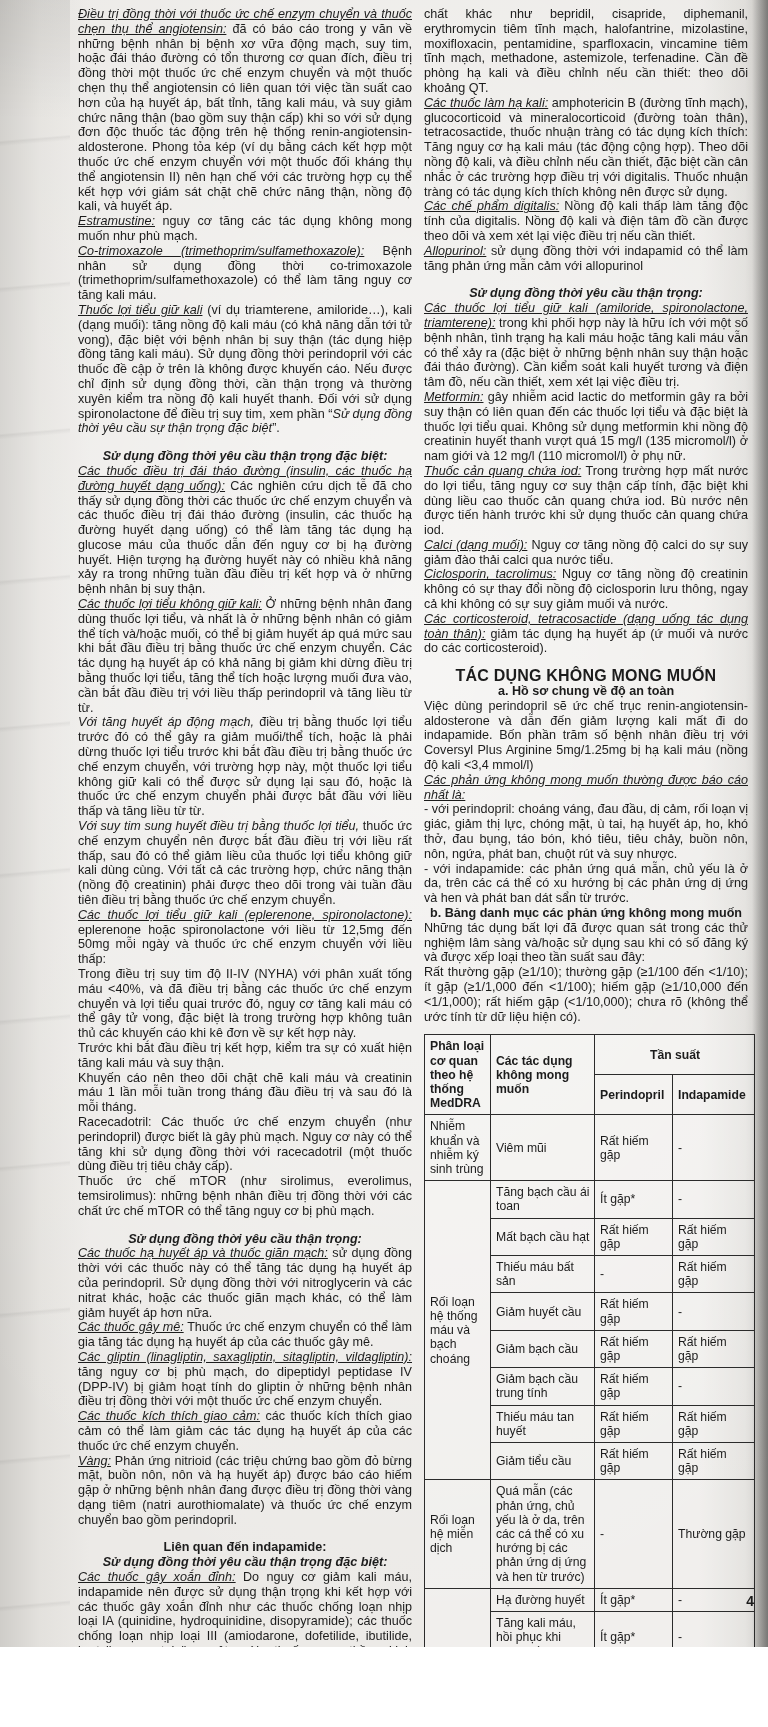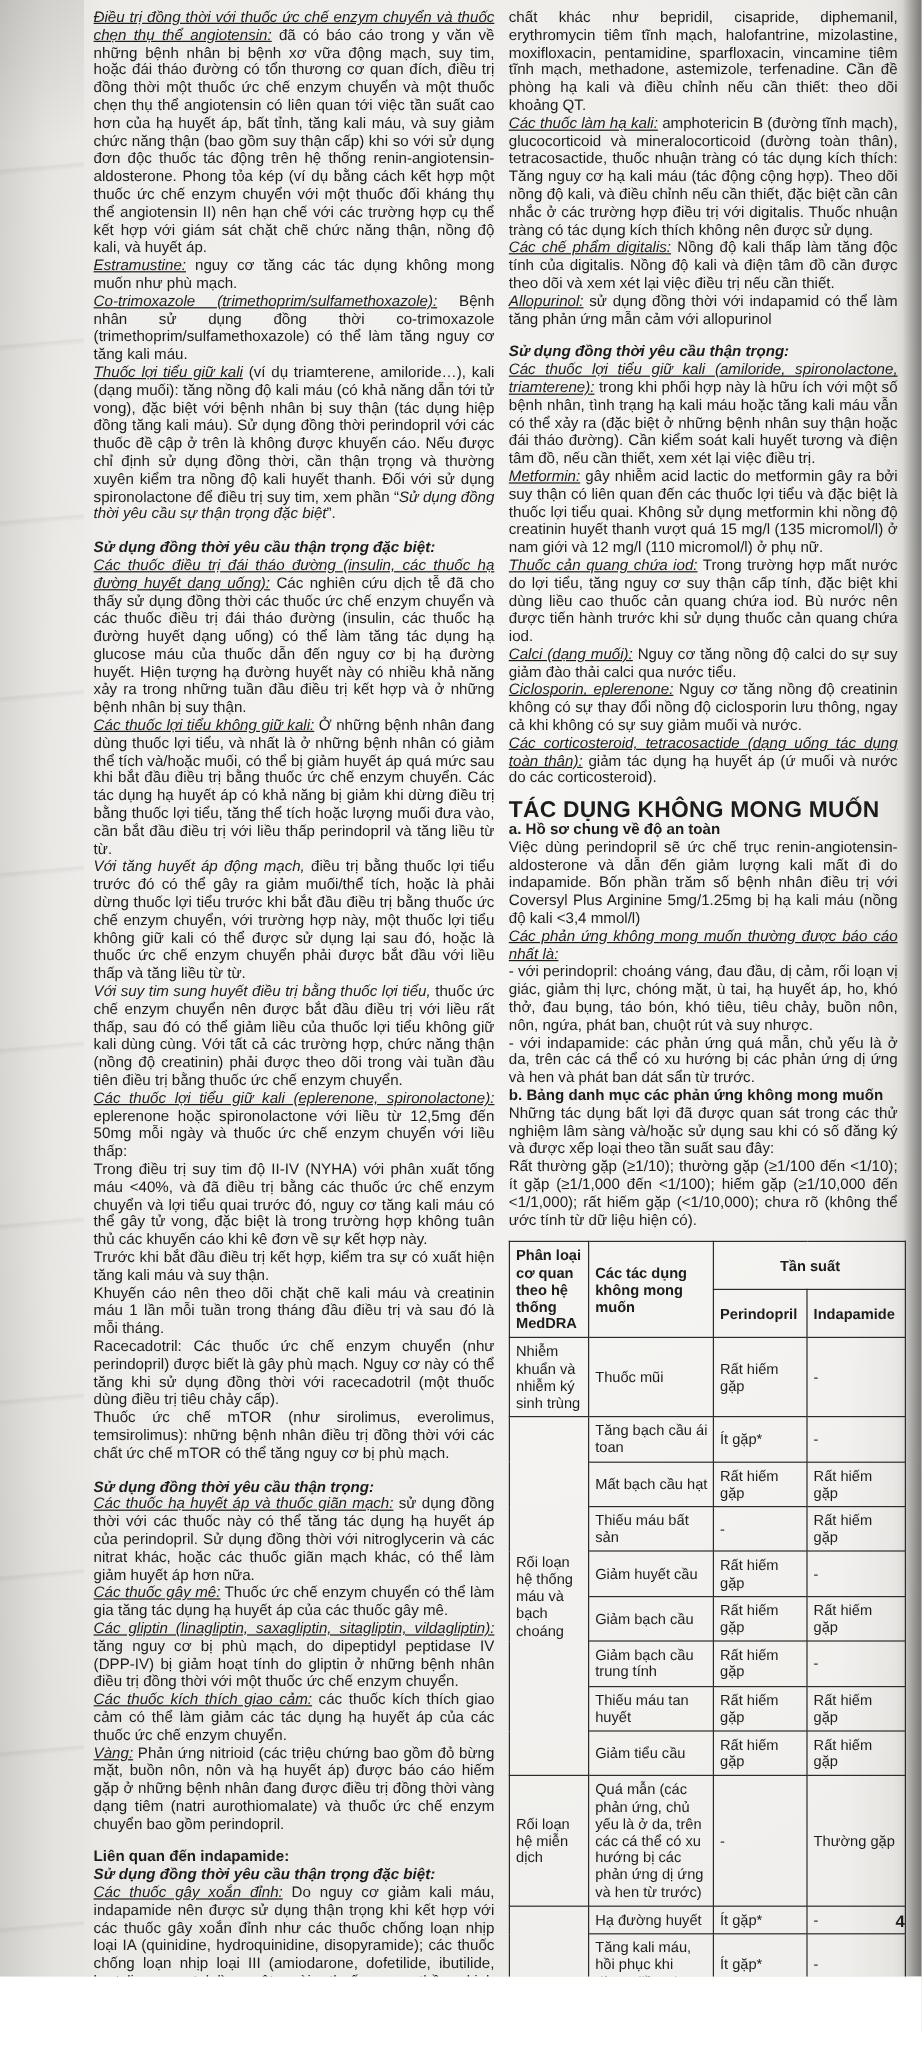--- a/index.html
+++ b/index.html
@@ -34,22 +34,22 @@
   }
   .col-left{left:78px;width:334px;}
   .col-right{left:424px;width:324px;}
   .blk{margin:0;}
   .blk.gap{margin-top:13px;}
   .r-n{font-style:normal;}
   .r-i{font-style:italic;}
   .r-iu{font-style:italic;text-decoration:underline;}
   .r-b{font-weight:bold;}
   .r-bi{font-weight:bold;font-style:italic;}
-  .blk.h{text-align:left;}
-  .blk.caps{font-size:19px;letter-spacing:.2px;}
+  .blk.h{text-align:center;}
+  .blk.caps{font-size:16px;letter-spacing:.2px;}
   table.adr{
     border-collapse:collapse;table-layout:fixed;
     width:330px;margin-top:10px;
     font-size:12.2px;line-height:14.2px;
     background:rgba(255,255,255,.25);
   }
   table.adr th, table.adr td{
     border:1.4px solid #2b2b2b;
     padding:4px 4px 4px 5px;
     vertical-align:middle;
@@ -98,21 +98,21 @@
     <div>
         <div class="blk"><span class="r-n">chất khác như bepridil, cisapride, diphemanil, erythromycin tiêm tĩnh mạch, halofantrine, mizolastine, moxifloxacin, pentamidine, sparfloxacin, vincamine tiêm tĩnh mạch, methadone, astemizole, terfenadine. Cần đề phòng hạ kali và điều chỉnh nếu cần thiết: theo dõi khoảng QT.</span></div>
         <div class="blk"><span class="r-iu">Các thuốc làm hạ kali:</span><span class="r-n"> amphotericin B (đường tĩnh mạch), glucocorticoid và mineralocorticoid (đường toàn thân), tetracosactide, thuốc nhuận tràng có tác dụng kích thích: Tăng nguy cơ hạ kali máu (tác động cộng hợp). Theo dõi nồng độ kali, và điều chỉnh nếu cần thiết, đặc biệt cần cân nhắc ở các trường hợp điều trị với digitalis. Thuốc nhuận tràng có tác dụng kích thích không nên được sử dụng.</span></div>
         <div class="blk"><span class="r-iu">Các chế phẩm digitalis:</span><span class="r-n"> Nồng độ kali thấp làm tăng độc tính của digitalis. Nồng độ kali và điện tâm đồ cần được theo dõi và xem xét lại việc điều trị nếu cần thiết.</span></div>
         <div class="blk"><span class="r-iu">Allopurinol:</span><span class="r-n"> sử dụng đồng thời với indapamid có thể làm tăng phản ứng mẫn cảm với allopurinol</span></div>
         <div class="blk h gap"><span class="r-bi">Sử dụng đồng thời yêu cầu thận trọng:</span></div>
         <div class="blk"><span class="r-iu">Các thuốc lợi tiểu giữ kali (amiloride, spironolactone, triamterene):</span><span class="r-n"> trong khi phối hợp này là hữu ích với một số bệnh nhân, tình trạng hạ kali máu hoặc tăng kali máu vẫn có thể xảy ra (đặc biệt ở những bệnh nhân suy thận hoặc đái tháo đường). Cần kiểm soát kali huyết tương và điện tâm đồ, nếu cần thiết, xem xét lại việc điều trị.</span></div>
         <div class="blk"><span class="r-iu">Metformin:</span><span class="r-n"> gây nhiễm acid lactic do metformin gây ra bởi suy thận có liên quan đến các thuốc lợi tiểu và đặc biệt là thuốc lợi tiểu quai. Không sử dụng metformin khi nồng độ creatinin huyết thanh vượt quá 15 mg/l (135 micromol/l) ở nam giới và 12 mg/l (110 micromol/l) ở phụ nữ.</span></div>
         <div class="blk"><span class="r-iu">Thuốc cản quang chứa iod:</span><span class="r-n"> Trong trường hợp mất nước do lợi tiểu, tăng nguy cơ suy thận cấp tính, đặc biệt khi dùng liều cao thuốc cản quang chứa iod. Bù nước nên được tiến hành trước khi sử dụng thuốc cản quang chứa iod.</span></div>
         <div class="blk"><span class="r-iu">Calci (dạng muối):</span><span class="r-n"> Nguy cơ tăng nồng độ calci do sự suy giảm đào thải calci qua nước tiểu.</span></div>
-        <div class="blk"><span class="r-iu">Ciclosporin, eplerenone:</span><span class="r-n"> Nguy cơ tăng nồng độ creatinin không có sự thay đổi nồng độ ciclosporin lưu thông, ngay cả khi không có sự suy giảm muối và nước.</span></div>
+        <div class="blk"><span class="r-iu">Ciclosporin, tacrolimus:</span><span class="r-n"> Nguy cơ tăng nồng độ creatinin không có sự thay đổi nồng độ ciclosporin lưu thông, ngay cả khi không có sự suy giảm muối và nước.</span></div>
         <div class="blk"><span class="r-iu">Các corticosteroid, tetracosactide (dạng uống tác dụng toàn thân):</span><span class="r-n"> giảm tác dụng hạ huyết áp (ứ muối và nước do các corticosteroid).</span></div>
         <div class="blk h gap caps"><span class="r-b">TÁC DỤNG KHÔNG MONG MUỐN</span></div>
         <div class="blk h"><span class="r-b">a. Hồ sơ chung về độ an toàn</span></div>
         <div class="blk"><span class="r-n">Việc dùng perindopril sẽ ức chế trục renin-angiotensin-aldosterone và dẫn đến giảm lượng kali mất đi do indapamide. Bốn phần trăm số bệnh nhân điều trị với Coversyl Plus Arginine 5mg/1.25mg bị hạ kali máu (nồng độ kali &lt;3,4 mmol/l)</span></div>
         <div class="blk"><span class="r-iu">Các phản ứng không mong muốn thường được báo cáo nhất là:</span></div>
         <div class="blk"><span class="r-n">- với perindopril: choáng váng, đau đầu, dị cảm, rối loạn vị giác, giảm thị lực, chóng mặt, ù tai, hạ huyết áp, ho, khó thở, đau bụng, táo bón, khó tiêu, tiêu chảy, buồn nôn, nôn, ngứa, phát ban, chuột rút và suy nhược.</span></div>
         <div class="blk"><span class="r-n">- với indapamide: các phản ứng quá mẫn, chủ yếu là ở da, trên các cá thể có xu hướng bị các phản ứng dị ứng và hen và phát ban dát sẩn từ trước.</span></div>
         <div class="blk h"><span class="r-b">b. Bảng danh mục các phản ứng không mong muốn</span></div>
         <div class="blk"><span class="r-n">Những tác dụng bất lợi đã được quan sát trong các thử nghiệm lâm sàng và/hoặc sử dụng sau khi có số đăng ký và được xếp loại theo tần suất sau đây:</span></div>
         <div class="blk"><span class="r-n">Rất thường gặp (≥1/10); thường gặp (≥1/100 đến &lt;1/10); ít gặp (≥1/1,000 đến &lt;1/100); hiếm gặp (≥1/10,000 đến &lt;1/1,000); rất hiếm gặp (&lt;1/10,000); chưa rõ (không thể ước tính từ dữ liệu hiện có).</span></div>
@@ -131,21 +131,21 @@
             <th colspan="2" class="c">Tần suất</th>
           </tr>
           <tr>
             <th>Perindopril</th>
             <th>Indapamide</th>
           </tr>
         </thead>
       <tbody>
           <tr>
             <td rowspan="1">Nhiễm khuẩn và nhiễm ký sinh trùng</td>
-            <td>Thuốc mũi</td>
+            <td>Viêm mũi</td>
             <td>Rất hiếm gặp</td>
             <td>-</td>
           </tr>
           <tr>
             <td rowspan="8">Rối loạn hệ thống máu và bạch choáng</td>
             <td>Tăng bạch cầu ái toan</td>
             <td>Ít gặp*</td>
             <td>-</td>
           </tr>
           <tr>

